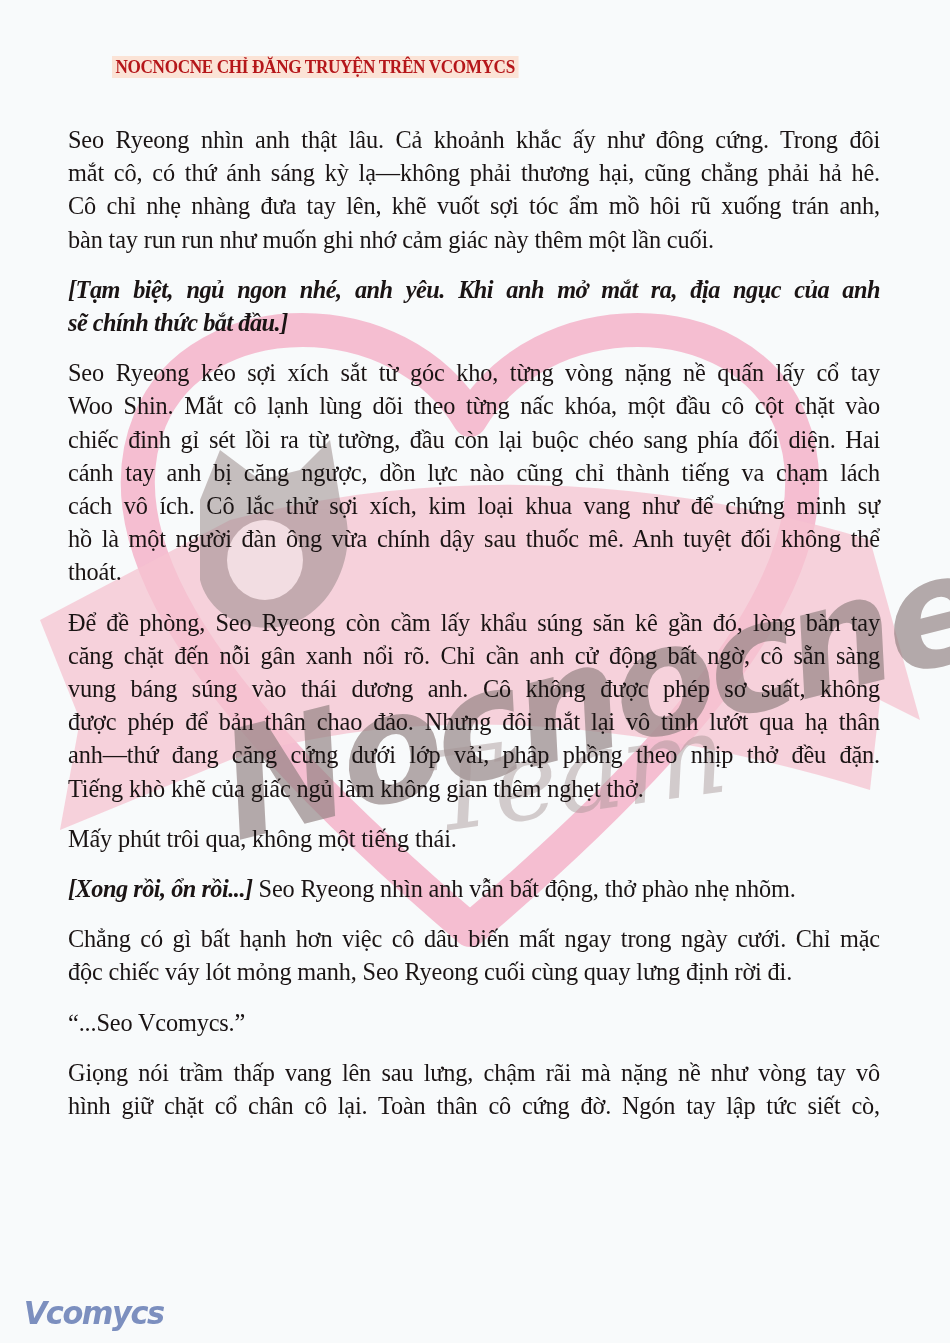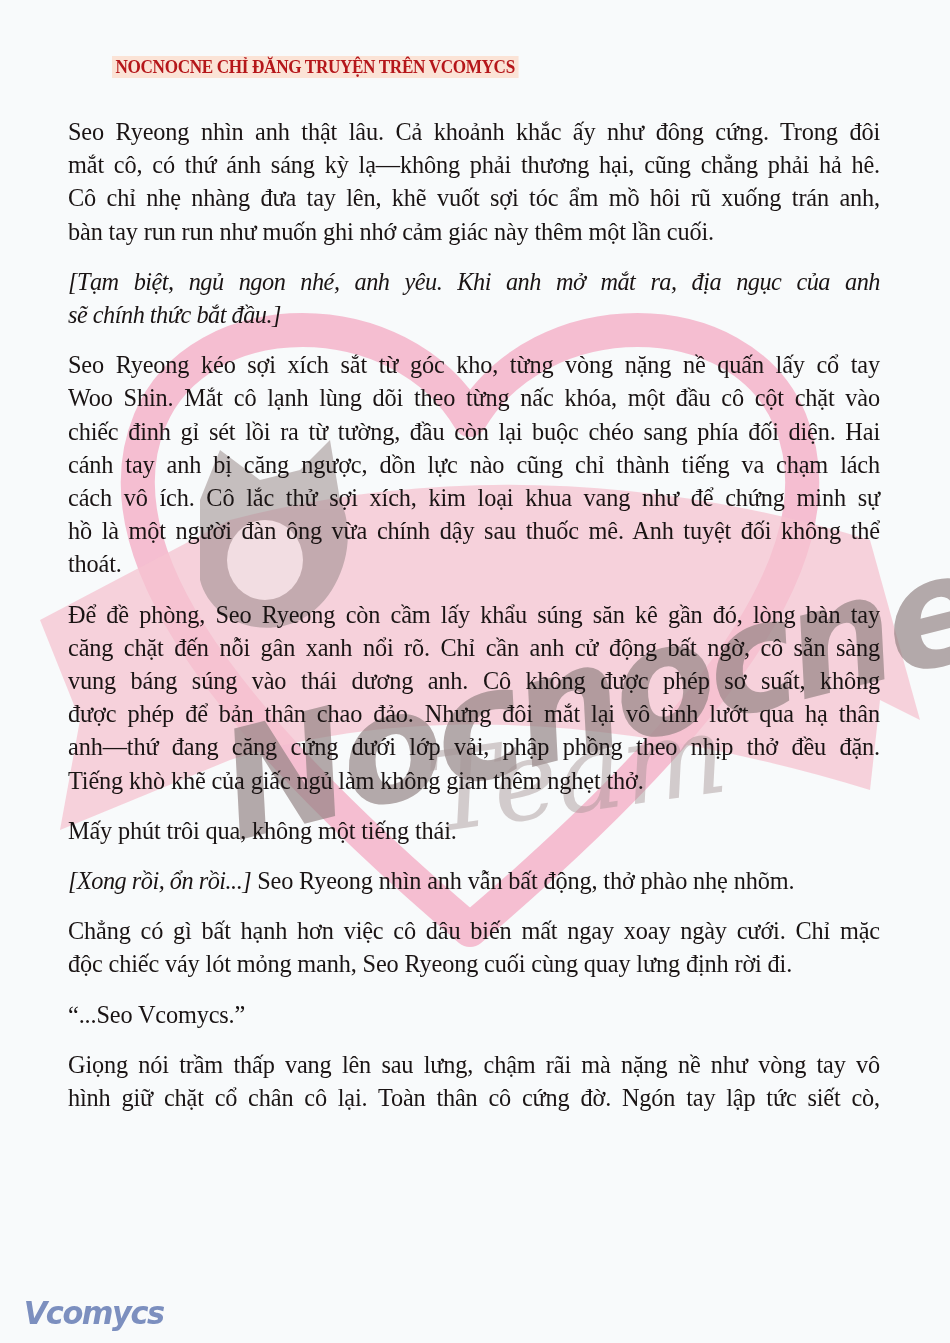--- a/index.html
+++ b/index.html
@@ -15,26 +15,26 @@
     background: #fbe3d6; padding: 0 4px;
     color: #b5161a; font-weight: bold; font-size: 19.5px; letter-spacing: -0.4px;
     font-family: "Liberation Serif", serif;
     transform: scaleX(0.88); transform-origin: left center;
     z-index: 2;
   }
   .content {
     position: absolute; left: 68px; top: 115px; width: 812px; z-index: 2;
   }
   .para {
-    font-size: 24.3px; line-height: 33.2px; margin: 0 0 17px 0;
+    font-size: 24.3px; line-height: 33.2px; margin: 8px 0 17px 0;
     text-align: justify; letter-spacing: -0.15px;
   }
   .para .line { display: block; white-space: nowrap; text-align-last: justify; }
   .para .line.last { text-align-last: left; }
-  .italic { font-style: italic; font-weight: normal; font-family: "Liberation Serif", serif; letter-spacing: -0.5px; }
+  .italic { font-style: italic; font-weight: bold; font-family: "Liberation Serif", serif; letter-spacing: -0.5px; }
   .footer-logo {
     position: absolute; left: 20px; top: 1294px; z-index: 2;
     font-family: "DejaVu Sans", sans-serif; font-style: italic; font-weight: bold;
     font-size: 32px; letter-spacing: -1.5px;
     color: #7c8fbf;
     transform: scaleX(0.95);
   }
 </style>
 </head>
 <body>
@@ -86,21 +86,21 @@
       <span class="line">vung báng súng vào thái dương anh. Cô không được phép sơ suất, không</span>
       <span class="line">được phép để bản thân chao đảo. Nhưng đôi mắt lại vô tình lướt qua hạ thân</span>
       <span class="line">anh—thứ đang căng cứng dưới lớp vải, phập phồng theo nhịp thở đều đặn.</span>
       <span class="line last">Tiếng khò khẽ của giấc ngủ làm không gian thêm nghẹt thở.</span>
     </p>
     <p class="para">
       <span class="line last">Mấy phút trôi qua, không một tiếng thái.</span>
     </p>
     <p class="para"><span class="italic">[Xong rồi, ổn rồi...]</span><span> Seo Ryeong nhìn anh vẫn bất động, thở phào nhẹ nhõm.</span></p>
     <p class="para">
-      <span class="line">Chẳng có gì bất hạnh hơn việc cô dâu biến mất ngay xoay ngày cưới. Chỉ mặc</span>
+      <span class="line">Chẳng có gì bất hạnh hơn việc cô dâu biến mất ngay trong ngày cưới. Chỉ mặc</span>
       <span class="line last">độc chiếc váy lót mỏng manh, Seo Ryeong cuối cùng quay lưng định rời đi.</span>
     </p>
     <p class="para">
       <span class="line last">“...Seo Vcomycs.”</span>
     </p>
     <p class="para">
       <span class="line">Giọng nói trầm thấp vang lên sau lưng, chậm rãi mà nặng nề như vòng tay vô</span>
       <span class="line">hình giữ chặt cổ chân cô lại. Toàn thân cô cứng đờ. Ngón tay lập tức siết cò,</span>
     </p>
   </div>

